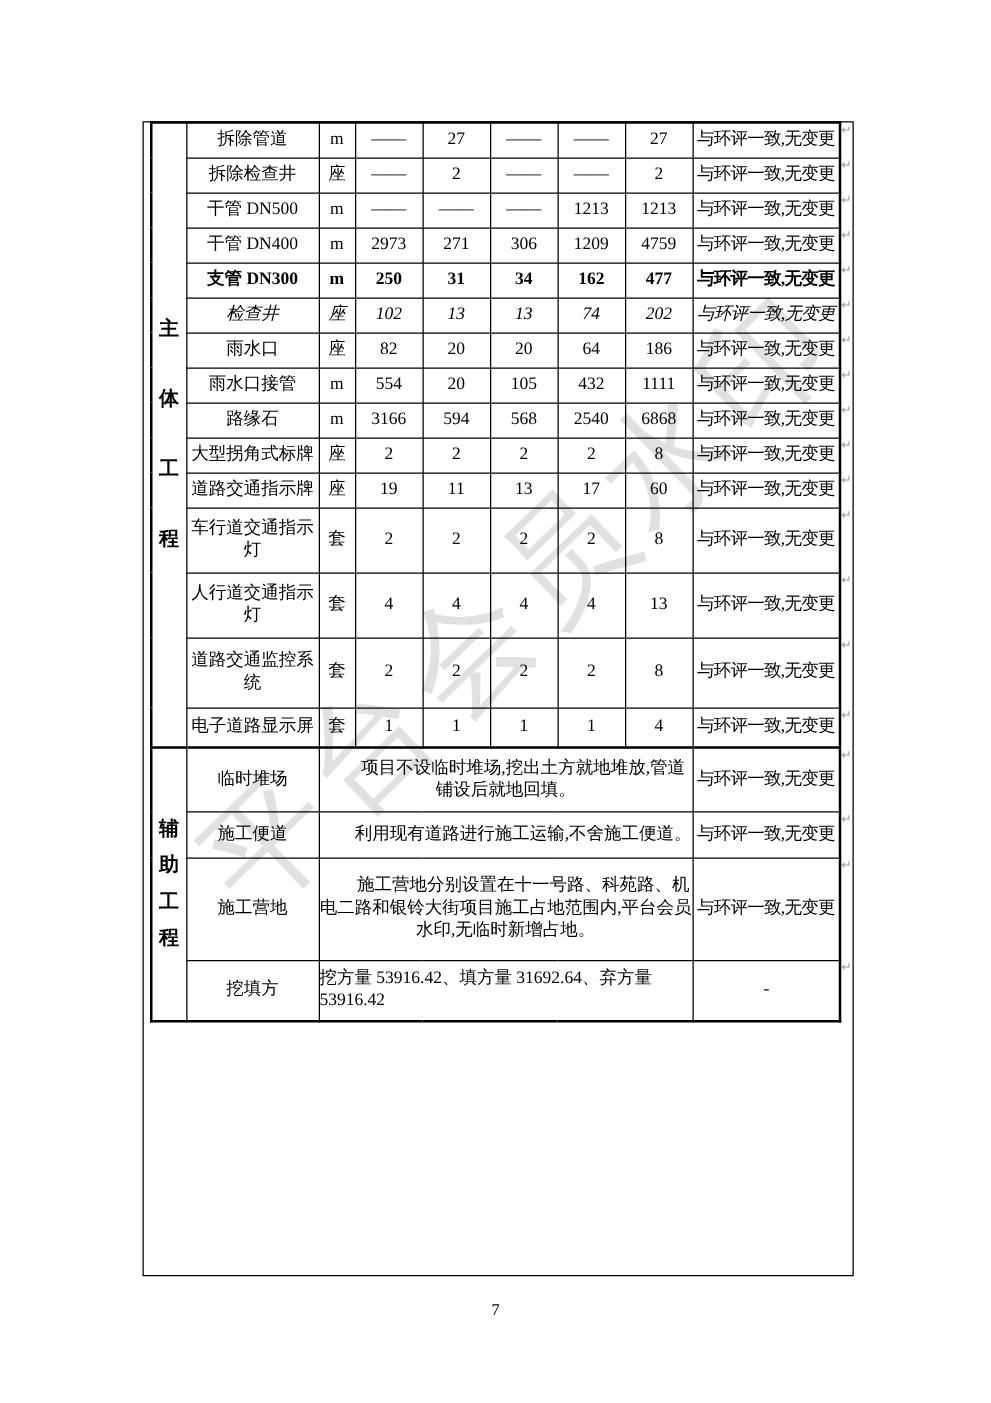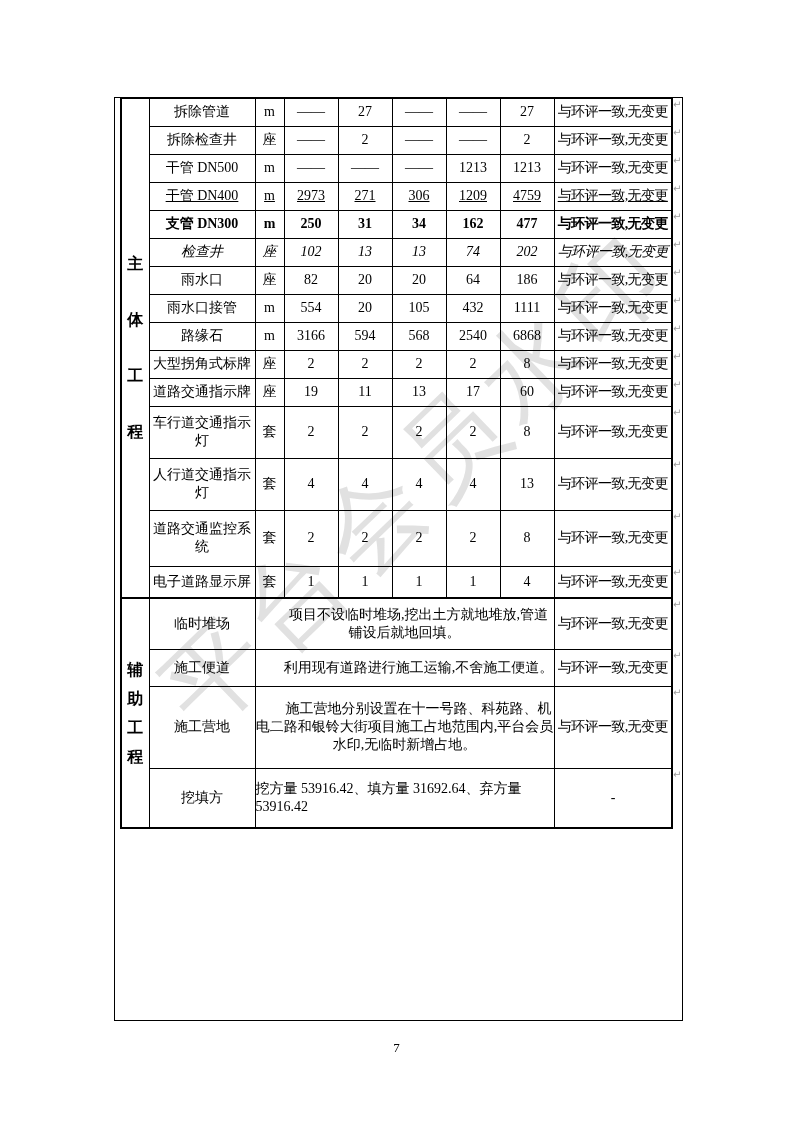--- a/index.html
+++ b/index.html
@@ -110,21 +110,21 @@
         <tr style="height: 28px;">
           <td class="name">干管 DN500</td>
           <td class="unit">m</td>
           <td class="val">——</td>
           <td class="val">——</td>
           <td class="val">——</td>
           <td class="val">1213</td>
           <td class="val">1213</td>
           <td class="remark">与环评一致,无变更</td>
         </tr>
-        <tr style="height: 28px; text-decoration: underline;">
+        <tr style="height: 28px;">
           <td class="name">干管 DN400</td>
           <td class="unit">m</td>
           <td class="val">2973</td>
           <td class="val">271</td>
           <td class="val">306</td>
           <td class="val">1209</td>
           <td class="val">4759</td>
           <td class="remark">与环评一致,无变更</td>
         </tr>
         <tr style="height: 28px; font-weight: bold;">
@@ -253,21 +253,21 @@
         <tr style="height: 37px;">
           <td class="name">施工便道</td>
           <td class="desc" colspan="6">利用现有道路进行施工运输,不舍施工便道。</td>
           <td class="remark">与环评一致,无变更</td>
         </tr>
         <tr style="height: 82px;">
           <td class="name">施工营地</td>
           <td class="desc" colspan="6">施工营地分别设置在十一号路、科苑路、机电二路和银铃大街项目施工占地范围内,平台会员水印,无临时新增占地。</td>
           <td class="remark">与环评一致,无变更</td>
         </tr>
-        <tr style="height: 60px;">
+        <tr style="height: 49px;">
           <td class="name">挖填方</td>
           <td class="desc center" colspan="6">挖方量 53916.42、填方量 31692.64、弃方量 53916.42</td>
           <td class="remark">-</td>
         </tr>
       </tbody>
   </table>
 </div>
 
 <div class="page-number">7</div>
 

